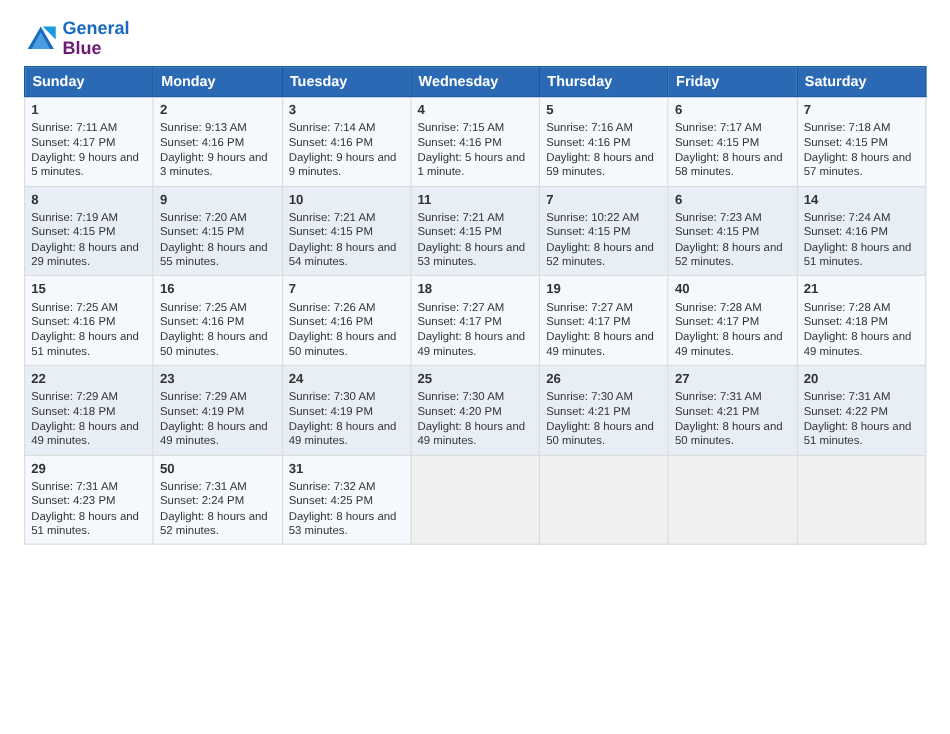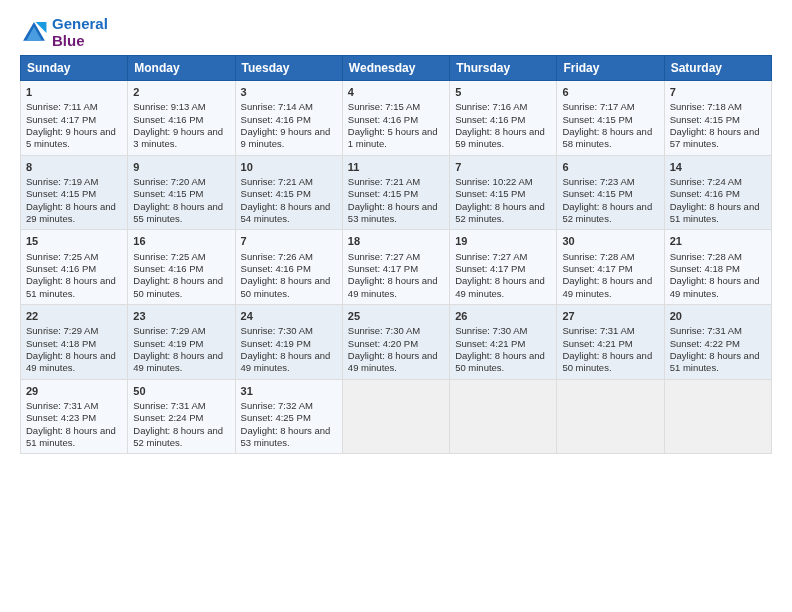--- a/index.html
+++ b/index.html
@@ -144,21 +144,21 @@
           <td><span class="day-num">7</span><span>Sunrise: 10:22 AM</span><br><span>Sunset: 4:15 PM</span><br><span>Daylight: 8 hours and 52 minutes.</span></td>
           <td><span class="day-num">6</span><span>Sunrise: 7:23 AM</span><br><span>Sunset: 4:15 PM</span><br><span>Daylight: 8 hours and 52 minutes.</span></td>
           <td><span class="day-num">14</span><span>Sunrise: 7:24 AM</span><br><span>Sunset: 4:16 PM</span><br><span>Daylight: 8 hours and 51 minutes.</span></td>
         </tr>
         <tr>
           <td><span class="day-num">15</span><span>Sunrise: 7:25 AM</span><br><span>Sunset: 4:16 PM</span><br><span>Daylight: 8 hours and 51 minutes.</span></td>
           <td><span class="day-num">16</span><span>Sunrise: 7:25 AM</span><br><span>Sunset: 4:16 PM</span><br><span>Daylight: 8 hours and 50 minutes.</span></td>
           <td><span class="day-num">7</span><span>Sunrise: 7:26 AM</span><br><span>Sunset: 4:16 PM</span><br><span>Daylight: 8 hours and 50 minutes.</span></td>
           <td><span class="day-num">18</span><span>Sunrise: 7:27 AM</span><br><span>Sunset: 4:17 PM</span><br><span>Daylight: 8 hours and 49 minutes.</span></td>
           <td><span class="day-num">19</span><span>Sunrise: 7:27 AM</span><br><span>Sunset: 4:17 PM</span><br><span>Daylight: 8 hours and 49 minutes.</span></td>
-          <td><span class="day-num">30</span><span>Sunrise: 7:28 AM</span><br><span>Sunset: 4:17 PM</span><br><span>Daylight: 8 hours and 49 minutes.</span></td>
+          <td><span class="day-num">40</span><span>Sunrise: 7:28 AM</span><br><span>Sunset: 4:17 PM</span><br><span>Daylight: 8 hours and 49 minutes.</span></td>
           <td><span class="day-num">21</span><span>Sunrise: 7:28 AM</span><br><span>Sunset: 4:18 PM</span><br><span>Daylight: 8 hours and 49 minutes.</span></td>
         </tr>
         <tr>
           <td><span class="day-num">22</span><span>Sunrise: 7:29 AM</span><br><span>Sunset: 4:18 PM</span><br><span>Daylight: 8 hours and 49 minutes.</span></td>
           <td><span class="day-num">23</span><span>Sunrise: 7:29 AM</span><br><span>Sunset: 4:19 PM</span><br><span>Daylight: 8 hours and 49 minutes.</span></td>
           <td><span class="day-num">24</span><span>Sunrise: 7:30 AM</span><br><span>Sunset: 4:19 PM</span><br><span>Daylight: 8 hours and 49 minutes.</span></td>
           <td><span class="day-num">25</span><span>Sunrise: 7:30 AM</span><br><span>Sunset: 4:20 PM</span><br><span>Daylight: 8 hours and 49 minutes.</span></td>
           <td><span class="day-num">26</span><span>Sunrise: 7:30 AM</span><br><span>Sunset: 4:21 PM</span><br><span>Daylight: 8 hours and 50 minutes.</span></td>
           <td><span class="day-num">27</span><span>Sunrise: 7:31 AM</span><br><span>Sunset: 4:21 PM</span><br><span>Daylight: 8 hours and 50 minutes.</span></td>
           <td><span class="day-num">20</span><span>Sunrise: 7:31 AM</span><br><span>Sunset: 4:22 PM</span><br><span>Daylight: 8 hours and 51 minutes.</span></td>

